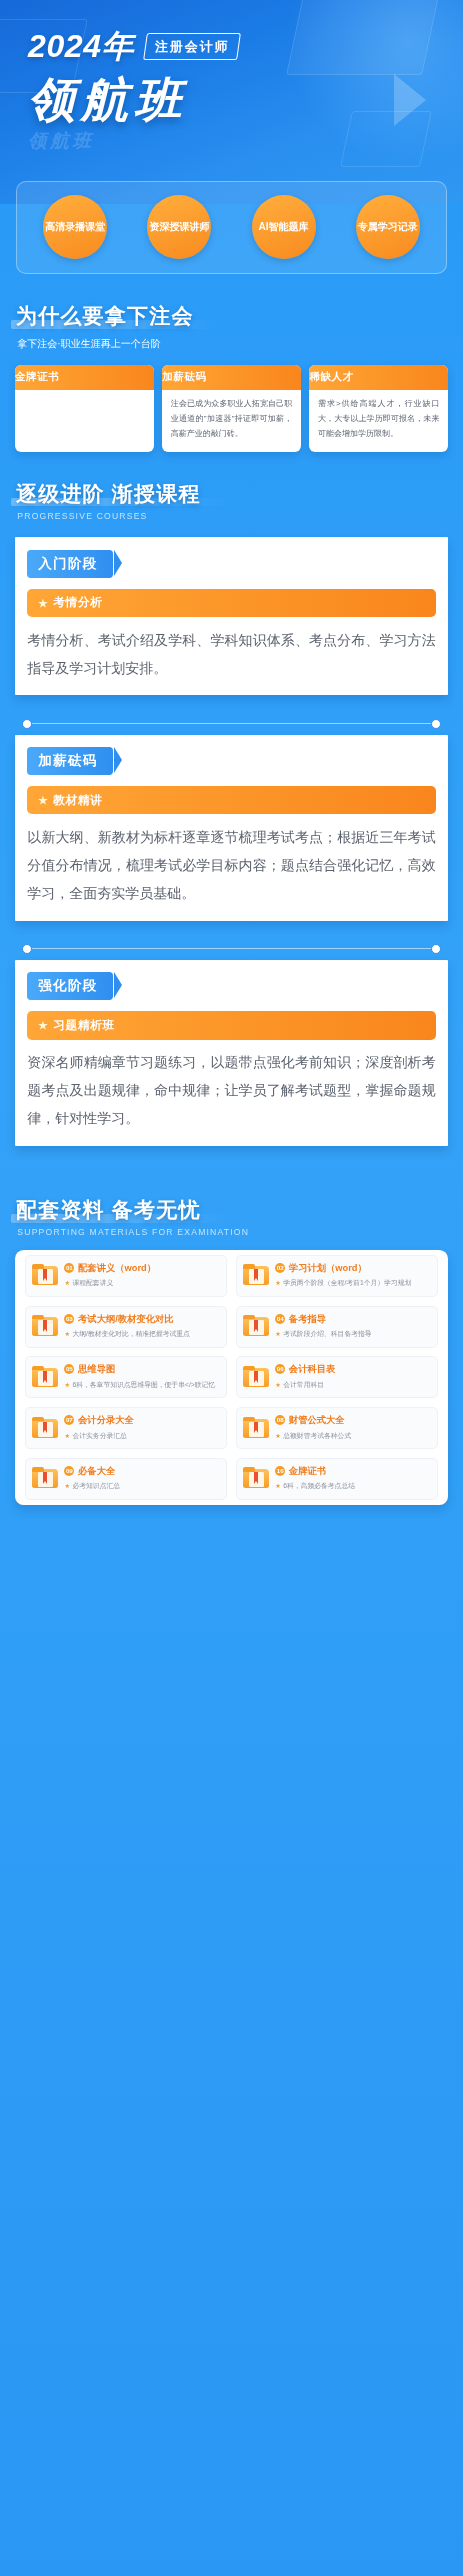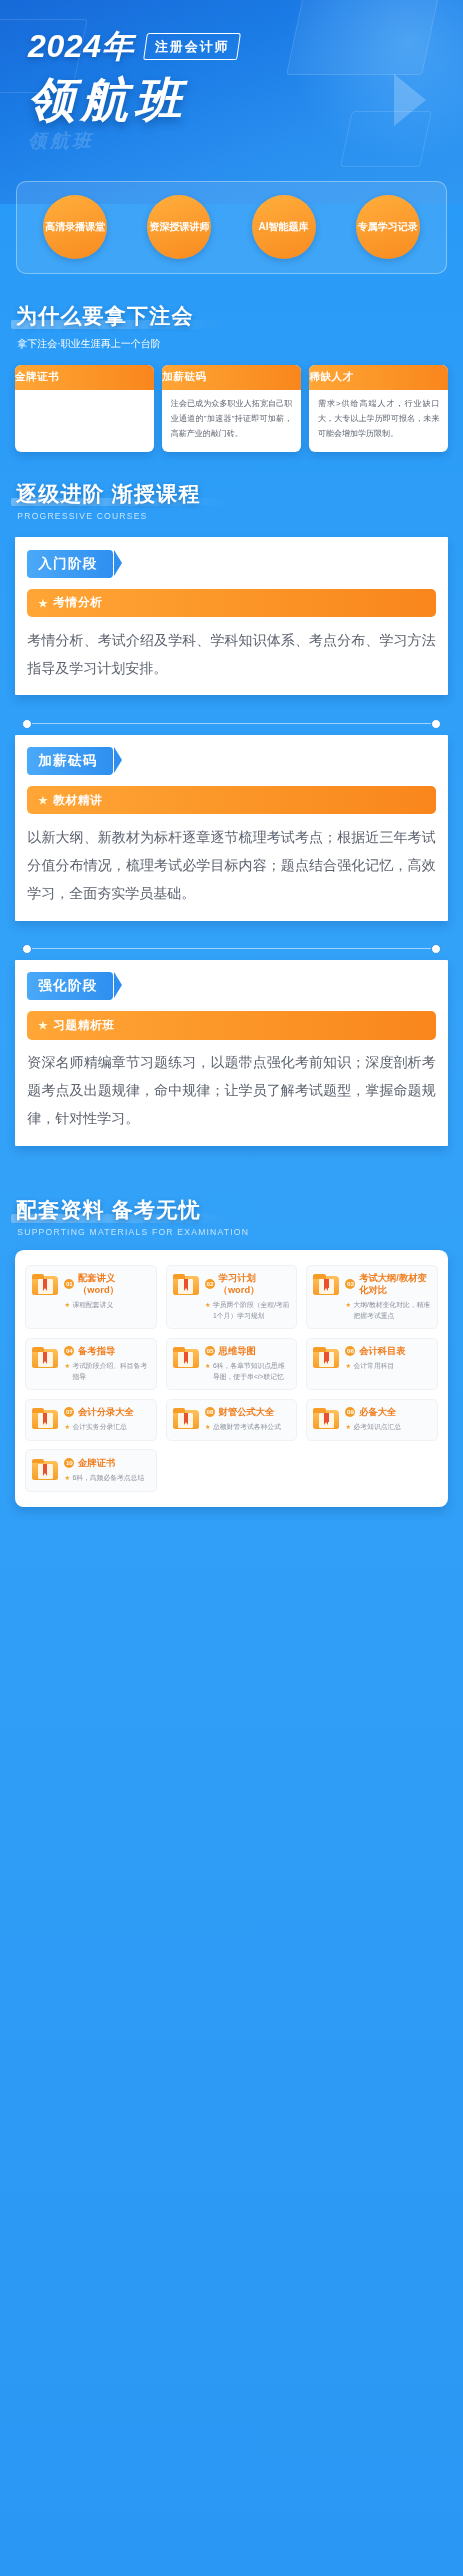--- a/index.html
+++ b/index.html
@@ -250,24 +250,24 @@
     border: 1.9px solid #2f8ff0;
   }
   .connector .dot.left { left: 7.4px; }
   .connector .dot.right { right: 7.4px; }
 
   
   .materials {
     margin: 12.3px 15px 37px 15px;
     background: #ffffff;
     border-radius: 8.6px;
-    padding: 15px 10px;
+    padding: 5px 10px;
     box-shadow: 0 5px 10px rgba(0,50,110,0.18);
     display: grid;
-    grid-template-columns: 1fr 1fr 1fr;
+    grid-template-columns: 1fr 1fr;
     gap: 8.6px 8.6px;
   }
   .mat {
     background: #fafbfd;
     border: 0.6px solid #eef2f7;
     border-radius: 5px;
     padding: 6.2px 6.2px 7.4px 6.2px;
     display: flex;
     gap: 6.2px;
   }

